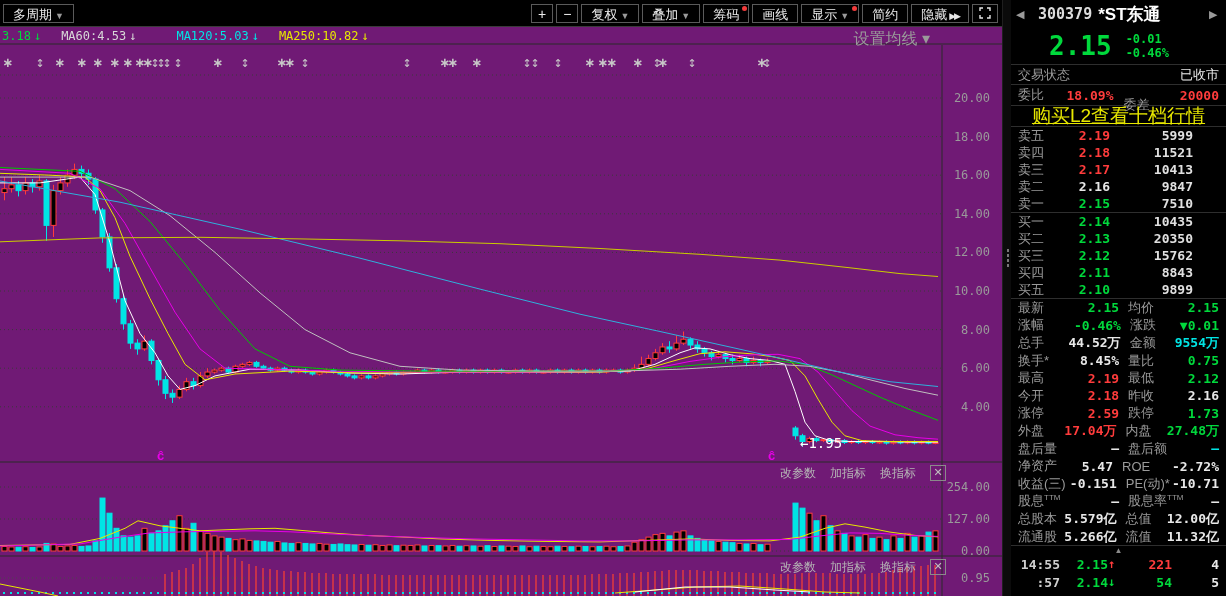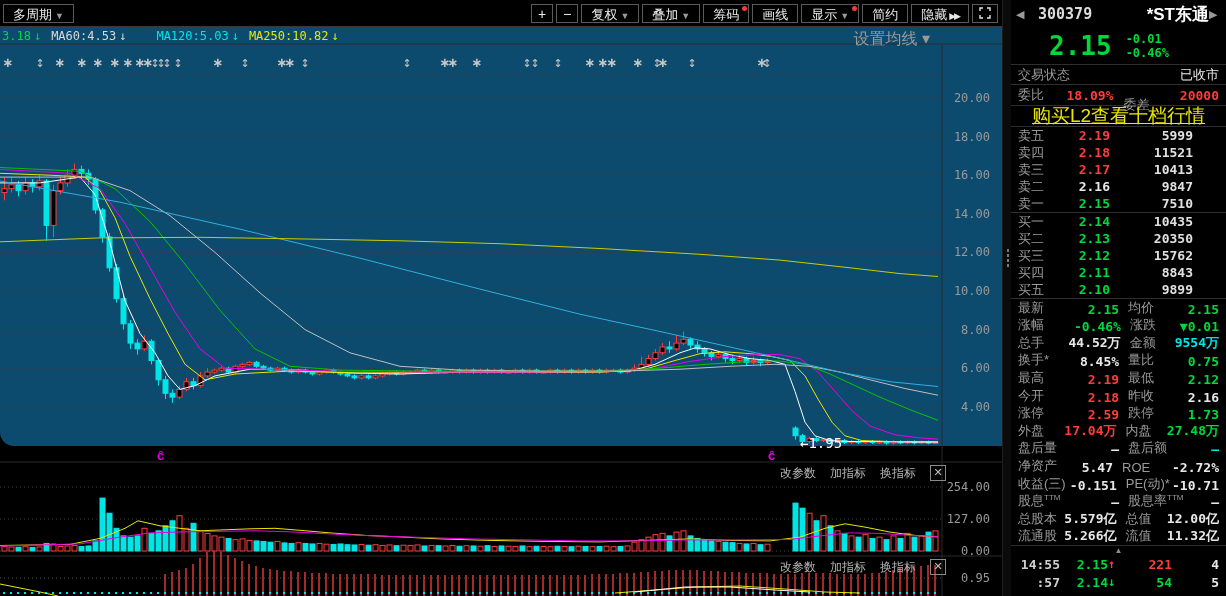--- a/index.html
+++ b/index.html
@@ -1,60 +1,60 @@
 <!DOCTYPE html>
 <html><head>
 <meta charset="utf-8">
 <style>
   html,body{margin:0;padding:0;background:#000;}
   body{width:1226px;height:596px;overflow:hidden;font-family:"Liberation Sans",sans-serif;}
-  .app{position:relative;width:1226px;height:446px;background:#0c4a6e;color:#ddd;border-radius:14px;}
+  .app{position:relative;width:1226px;height:596px;background:#701a75;color:#ddd;}
   
   #toolbar{position:absolute;left:0;top:0;width:1002px;height:26px;border-bottom:1px solid #3a3a3a;display:flex;align-items:center;background:#000;}
   .tbtn{border:1px solid #5a5a5a;color:#ececec;font-size:13px;height:19px;line-height:19px;padding:0 9px;margin-left:3px;position:relative;background:#000;white-space:nowrap;}
   .tbtn.small{padding:0 6px;font-size:14px;}
   .caret{color:#9a9a9a;font-size:9px;margin-left:3px;}
   .reddot{position:absolute;top:1px;right:1px;width:5px;height:5px;border-radius:50%;background:#f23b3b;}
   .arrows{color:#e8e8e8;font-size:9px;margin-left:2px;letter-spacing:-2px;}
   #toolbar-spacer{flex:1;}
   #fullscreen-btn{margin-right:4px;}
   
   #chart-region{position:absolute;left:0;top:26px;width:1002px;height:570px;}
-  #ma-row{position:absolute;top:2px;left:2px;height:15px;display:flex;gap:10px;font-size:12px;font-family:"DejaVu Sans Mono",monospace;z-index:3;}
+  #ma-row{position:absolute;top:2px;left:2px;height:15px;display:flex;gap:20px;font-size:12px;font-family:"DejaVu Sans Mono",monospace;z-index:3;}
   .ma-item{display:flex;gap:3px;align-items:center;white-space:nowrap;}
   #ma-settings{position:absolute;top:3px;right:72px;color:#9a9a9a;font-size:16px;z-index:3;}
   #chart-svg{position:absolute;left:0;top:0;}
   .sub-toolbar{position:absolute;right:56px;display:flex;align-items:center;gap:14px;color:#b5b5b5;font-size:12px;height:16px;z-index:3;}
   .xbox{width:14px;height:14px;border:1px solid #8a8a8a;color:#c0c0c0;font-size:11px;line-height:12px;text-align:center;}
   #vol-toolbar{top:439px;}
   #ind-toolbar{top:533px;}
   
   #divider{position:absolute;left:1002px;top:0;width:9px;height:596px;background:#0b0b0b;border-left:1px solid #1f1f1f;border-right:1px solid #1f1f1f;}
   #divider .grip{width:4px;height:20px;margin:248px auto 0;background-image:radial-gradient(#777 1px, transparent 1.4px);background-size:4px 5px;}
   
   #panel{position:absolute;left:1011px;top:0;width:215px;height:596px;background:#000;font-size:13px;}
   .num{font-family:"DejaVu Sans Mono",monospace;font-weight:bold;}
   .r{color:#ff3c3c}.g{color:#00d93c}.c{color:#00e5e5}.w{color:#e8e8e8}.y{color:#e8e800}.gy{color:#9a9a9a}
   #p-header{height:28px;display:flex;align-items:center;padding:0 5px;}
   #p-header .navarrow{color:#9a9a9a;font-size:11px;width:12px;}
   #p-header .code{color:#dcdcdc;font-size:15px;margin:0 6px 0 10px;}
-  #p-header .name{color:#fff;font-size:17px;font-weight:bold;flex:1;text-align:right;}
+  #p-header .name{color:#fff;font-size:17px;font-weight:bold;flex:1;}
   #p-price{height:36px;display:flex;align-items:center;padding:0 10px;}
   #p-price .big{font-size:26px;line-height:30px;margin-left:28px;}
   #p-price .chgcol{margin-left:14px;font-size:12px;line-height:14px;}
   .p-row{display:flex;align-items:center;height:18px;padding:0 7px;}
   .sep{border-top:1px solid #2e2e2e;}
   #weibi-row{height:20px;}
   #l2-row{height:20px;justify-content:center;}
   #l2-link{text-decoration:underline;font-size:19px;}
   .ord-row{height:17px;}
   .ord-row .lab{width:36px;}
   .ord-row .prc{width:56px;text-align:right;font-size:13px;}
   .ord-row .sz{flex:1;text-align:right;padding-right:26px;font-size:13px;color:#e0e0e0;}
-  .stat-row{height:17.6px;font-size:13px;align-items:flex-end;}
+  .stat-row{height:17.6px;font-size:13px;}
   .stat-row .lab{width:56px;white-space:nowrap;}
   .stat-row .val{flex:1.1;text-align:right;font-size:13px;white-space:nowrap;}
   .stat-row .lab2{width:50px;margin-left:9px;white-space:nowrap;}
   .stat-row .val2{flex:1;text-align:right;font-size:13px;white-space:nowrap;}
   sup{font-size:8px;}
   #collapse-row{height:9px;display:flex;justify-content:center;align-items:center;border-top:1px solid #2e2e2e;}
   #collapse-arrow{color:#8a8a8a;font-size:8px;line-height:8px;}
   .tick-row{height:18px;font-size:13px;}
   .tick-row .tt{width:42px;text-align:right;color:#cfcfcf;}
   .tick-row .tp{width:48px;text-align:right;}

